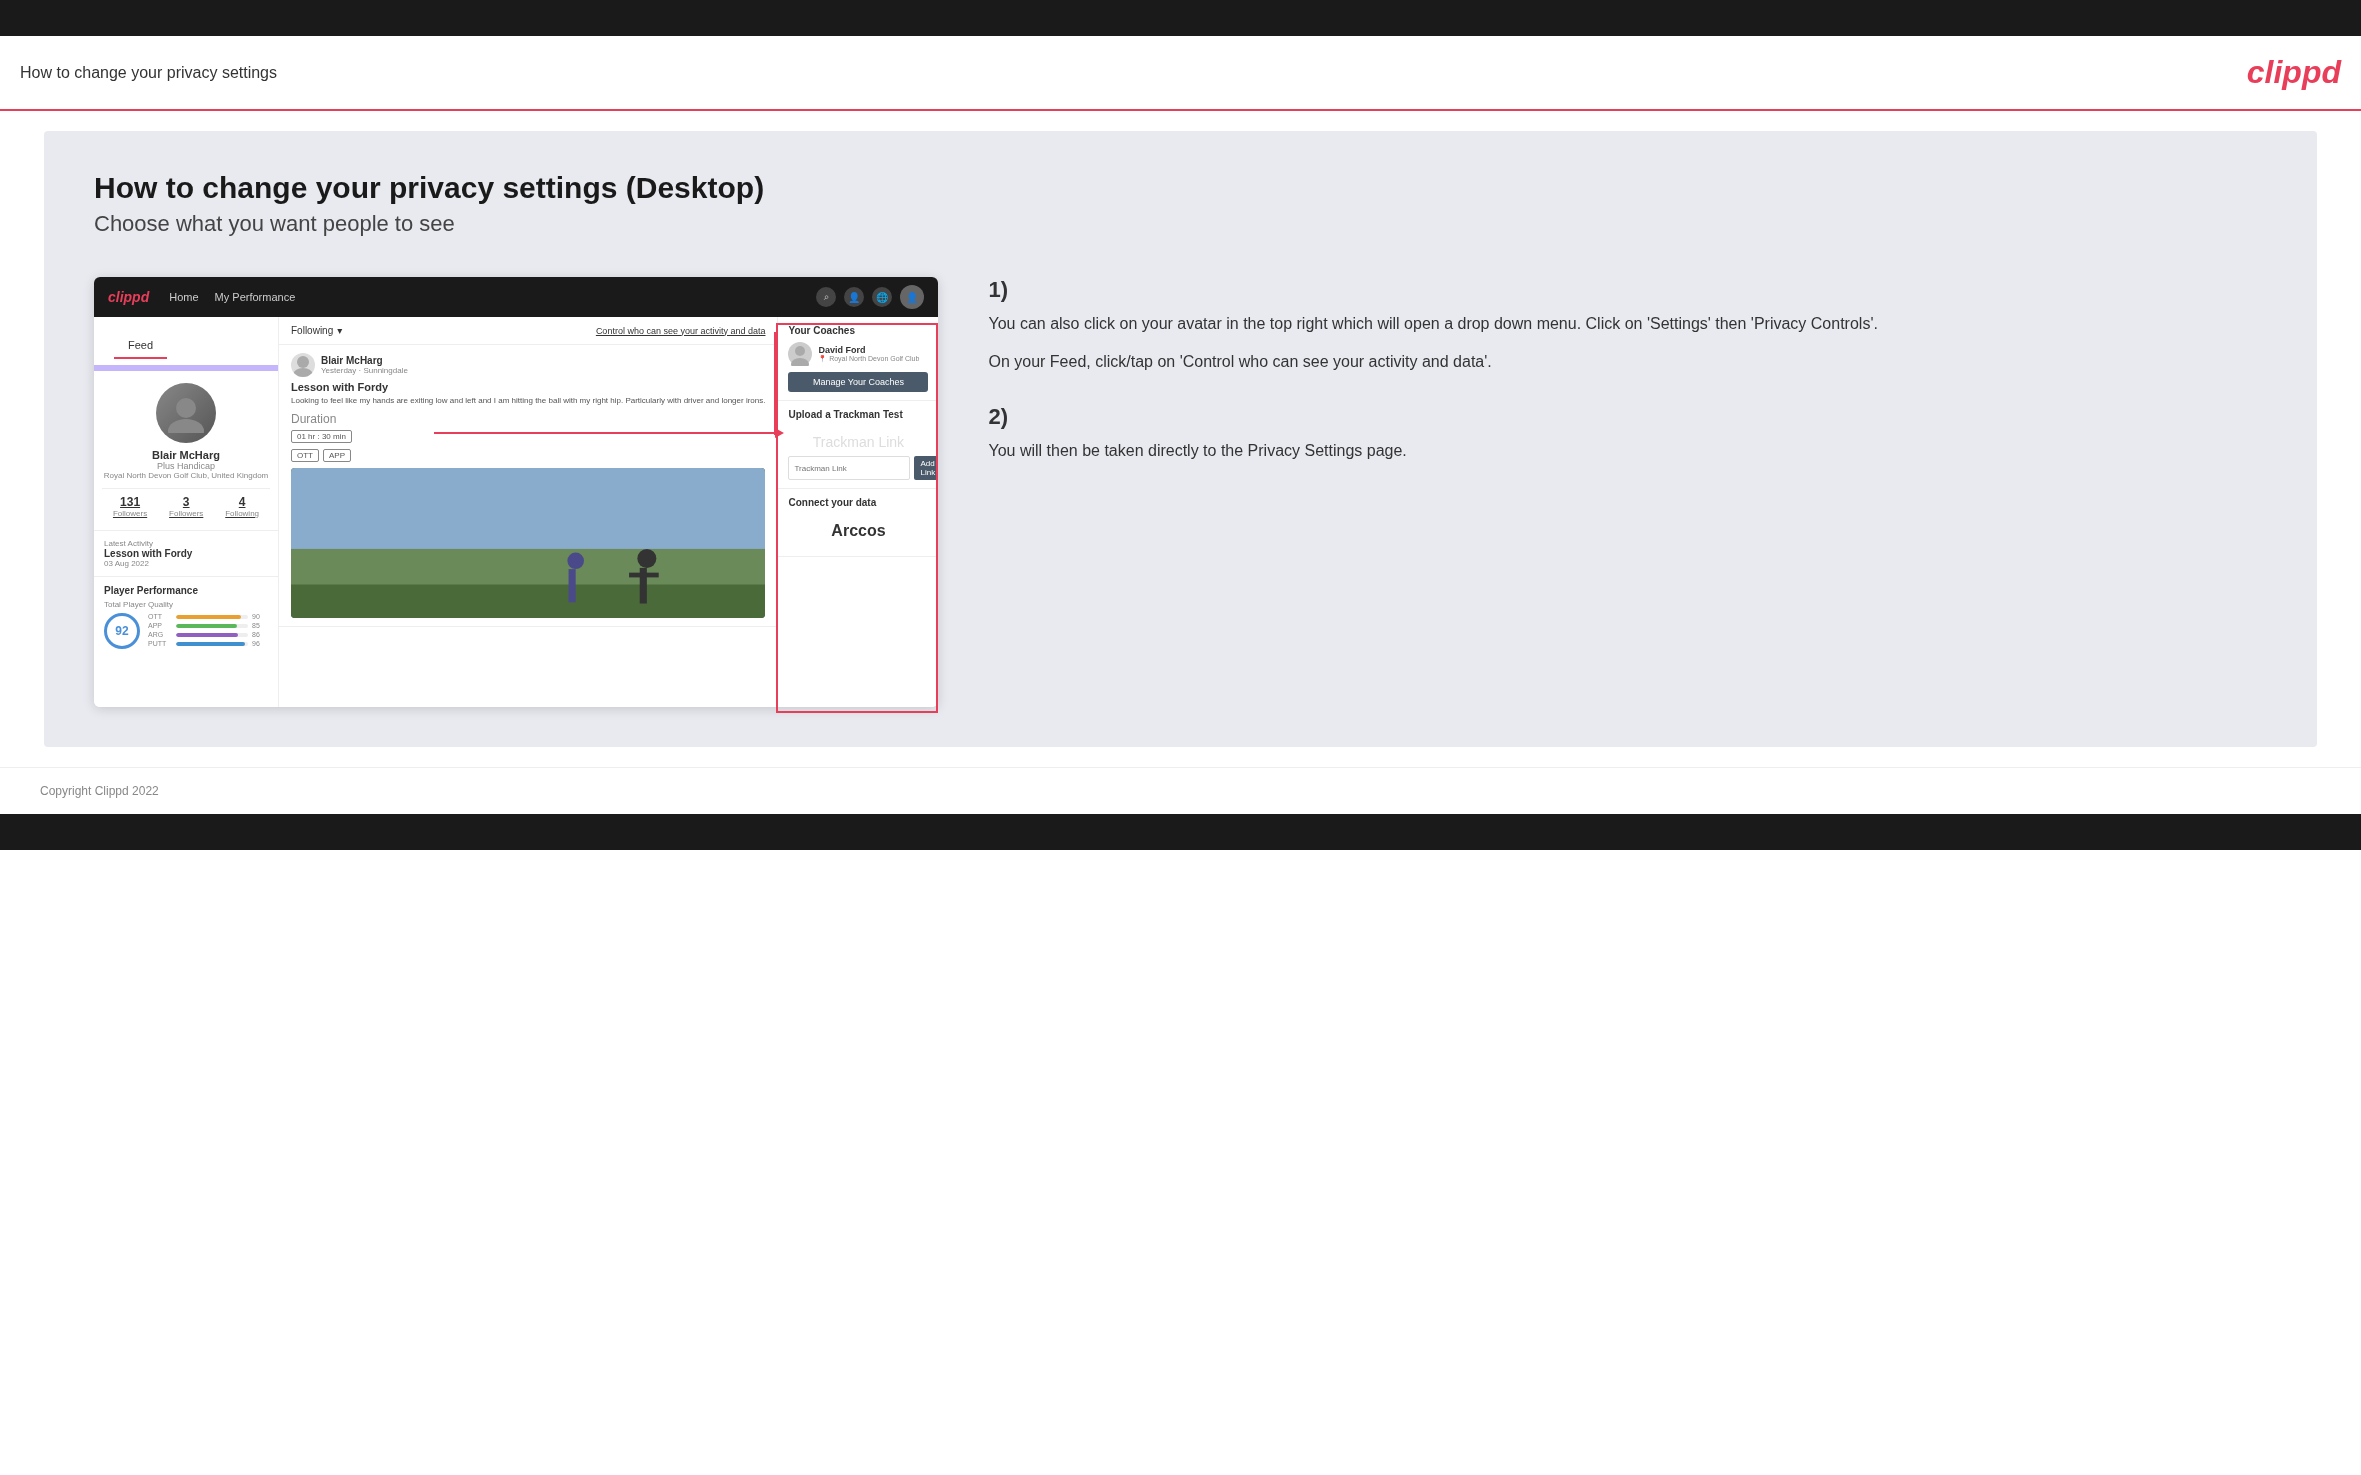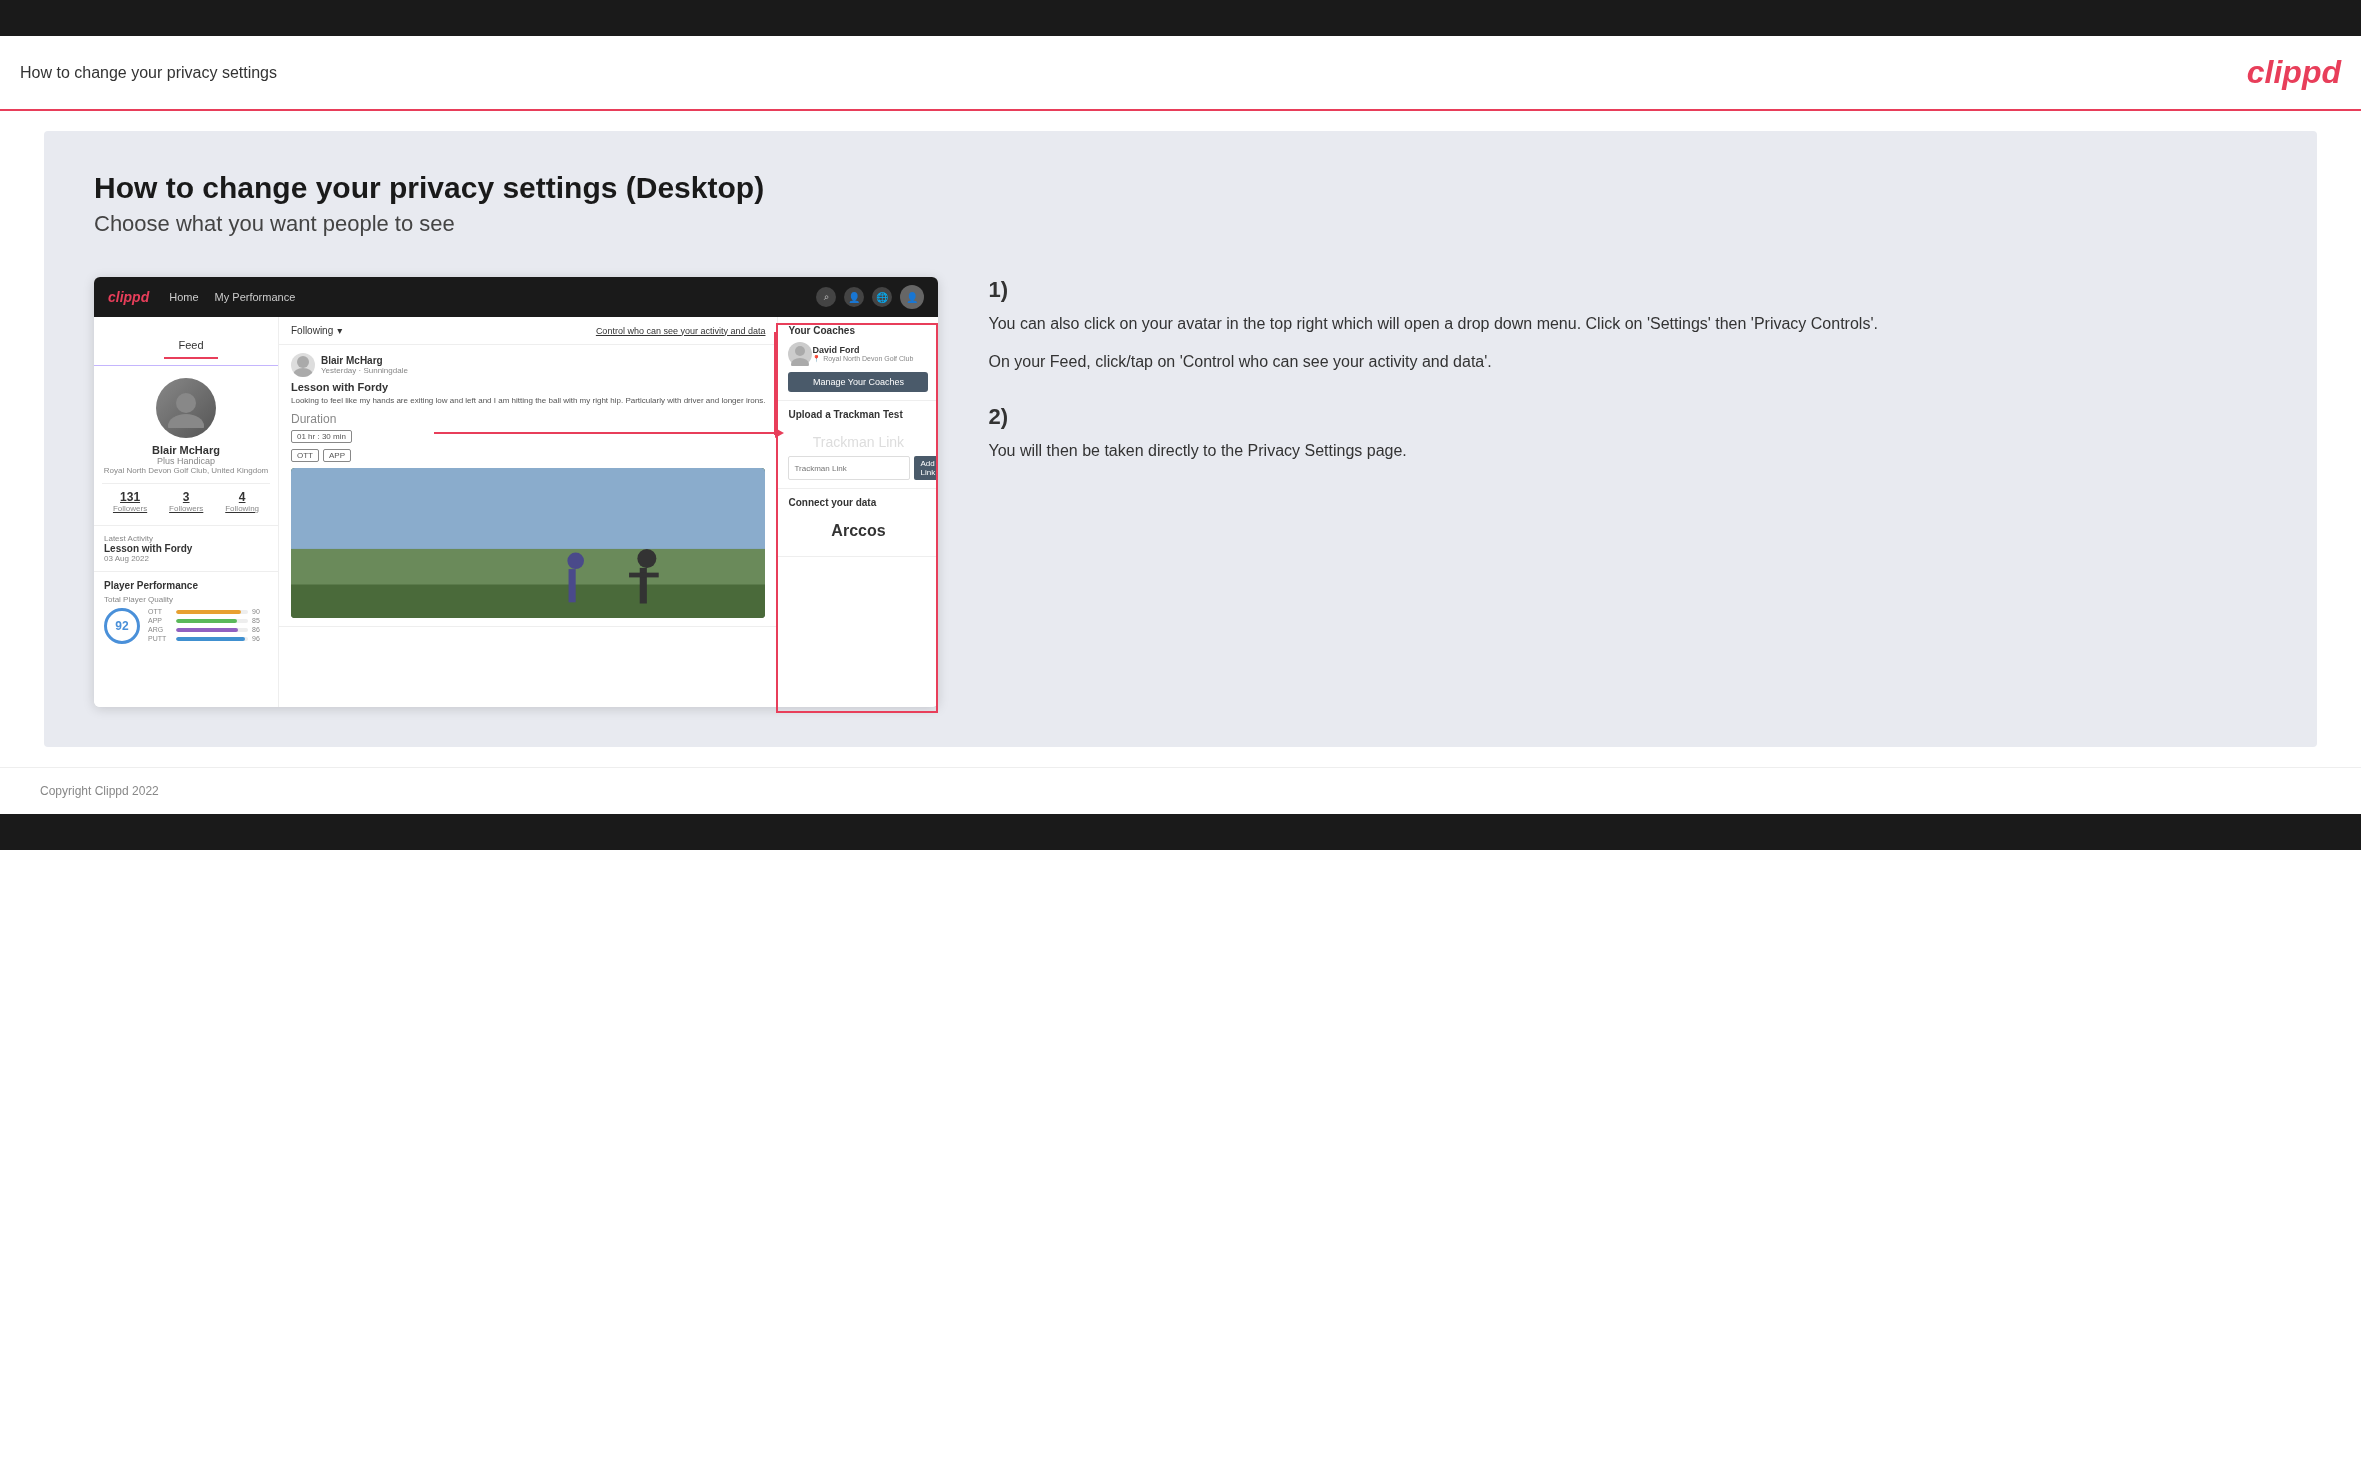--- a/index.html
+++ b/index.html
@@ -380,20 +380,21 @@
       padding: 8px 10px;
     }
     .right-section-title {
       font-size: 10px;
       font-weight: bold;
       margin-bottom: 6px;
     }
     .coach-item {
       display: flex;
       align-items: center;
+      gap: 6px;
       margin-bottom: 6px;
     }
     .coach-avatar {
       width: 24px;
       height: 24px;
       border-radius: 50%;
       background: #ccc;
     }
     .coach-info {}
     .coach-name {
@@ -534,21 +535,21 @@
             <div class="app-nav-icon">⌕</div>
             <div class="app-nav-icon">👤</div>
             <div class="app-nav-icon">🌐</div>
             <div class="app-avatar-icon">👤</div>
           </div>
         </div>
 
         <div class="app-body">
 
           <div class="app-sidebar">
-            <div style="padding: 6px 10px; border-bottom: 1px solid #c4b5fd; text-align: center;">
+            <div style="padding: 6px 10px; border-bottom: 6px solid #c4b5fd;">
               <span class="sidebar-feed-tab">Feed</span>
             </div>
             <div class="sidebar-profile">
               <div class="profile-avatar-wrap">
                 <div class="profile-avatar-inner">
                   <svg width="40" height="40" viewBox="0 0 40 40">
                     <circle cx="20" cy="15" r="10" fill="#888"></circle>
                     <ellipse cx="20" cy="38" rx="18" ry="12" fill="#888"></ellipse>
                   </svg>
                 </div>

